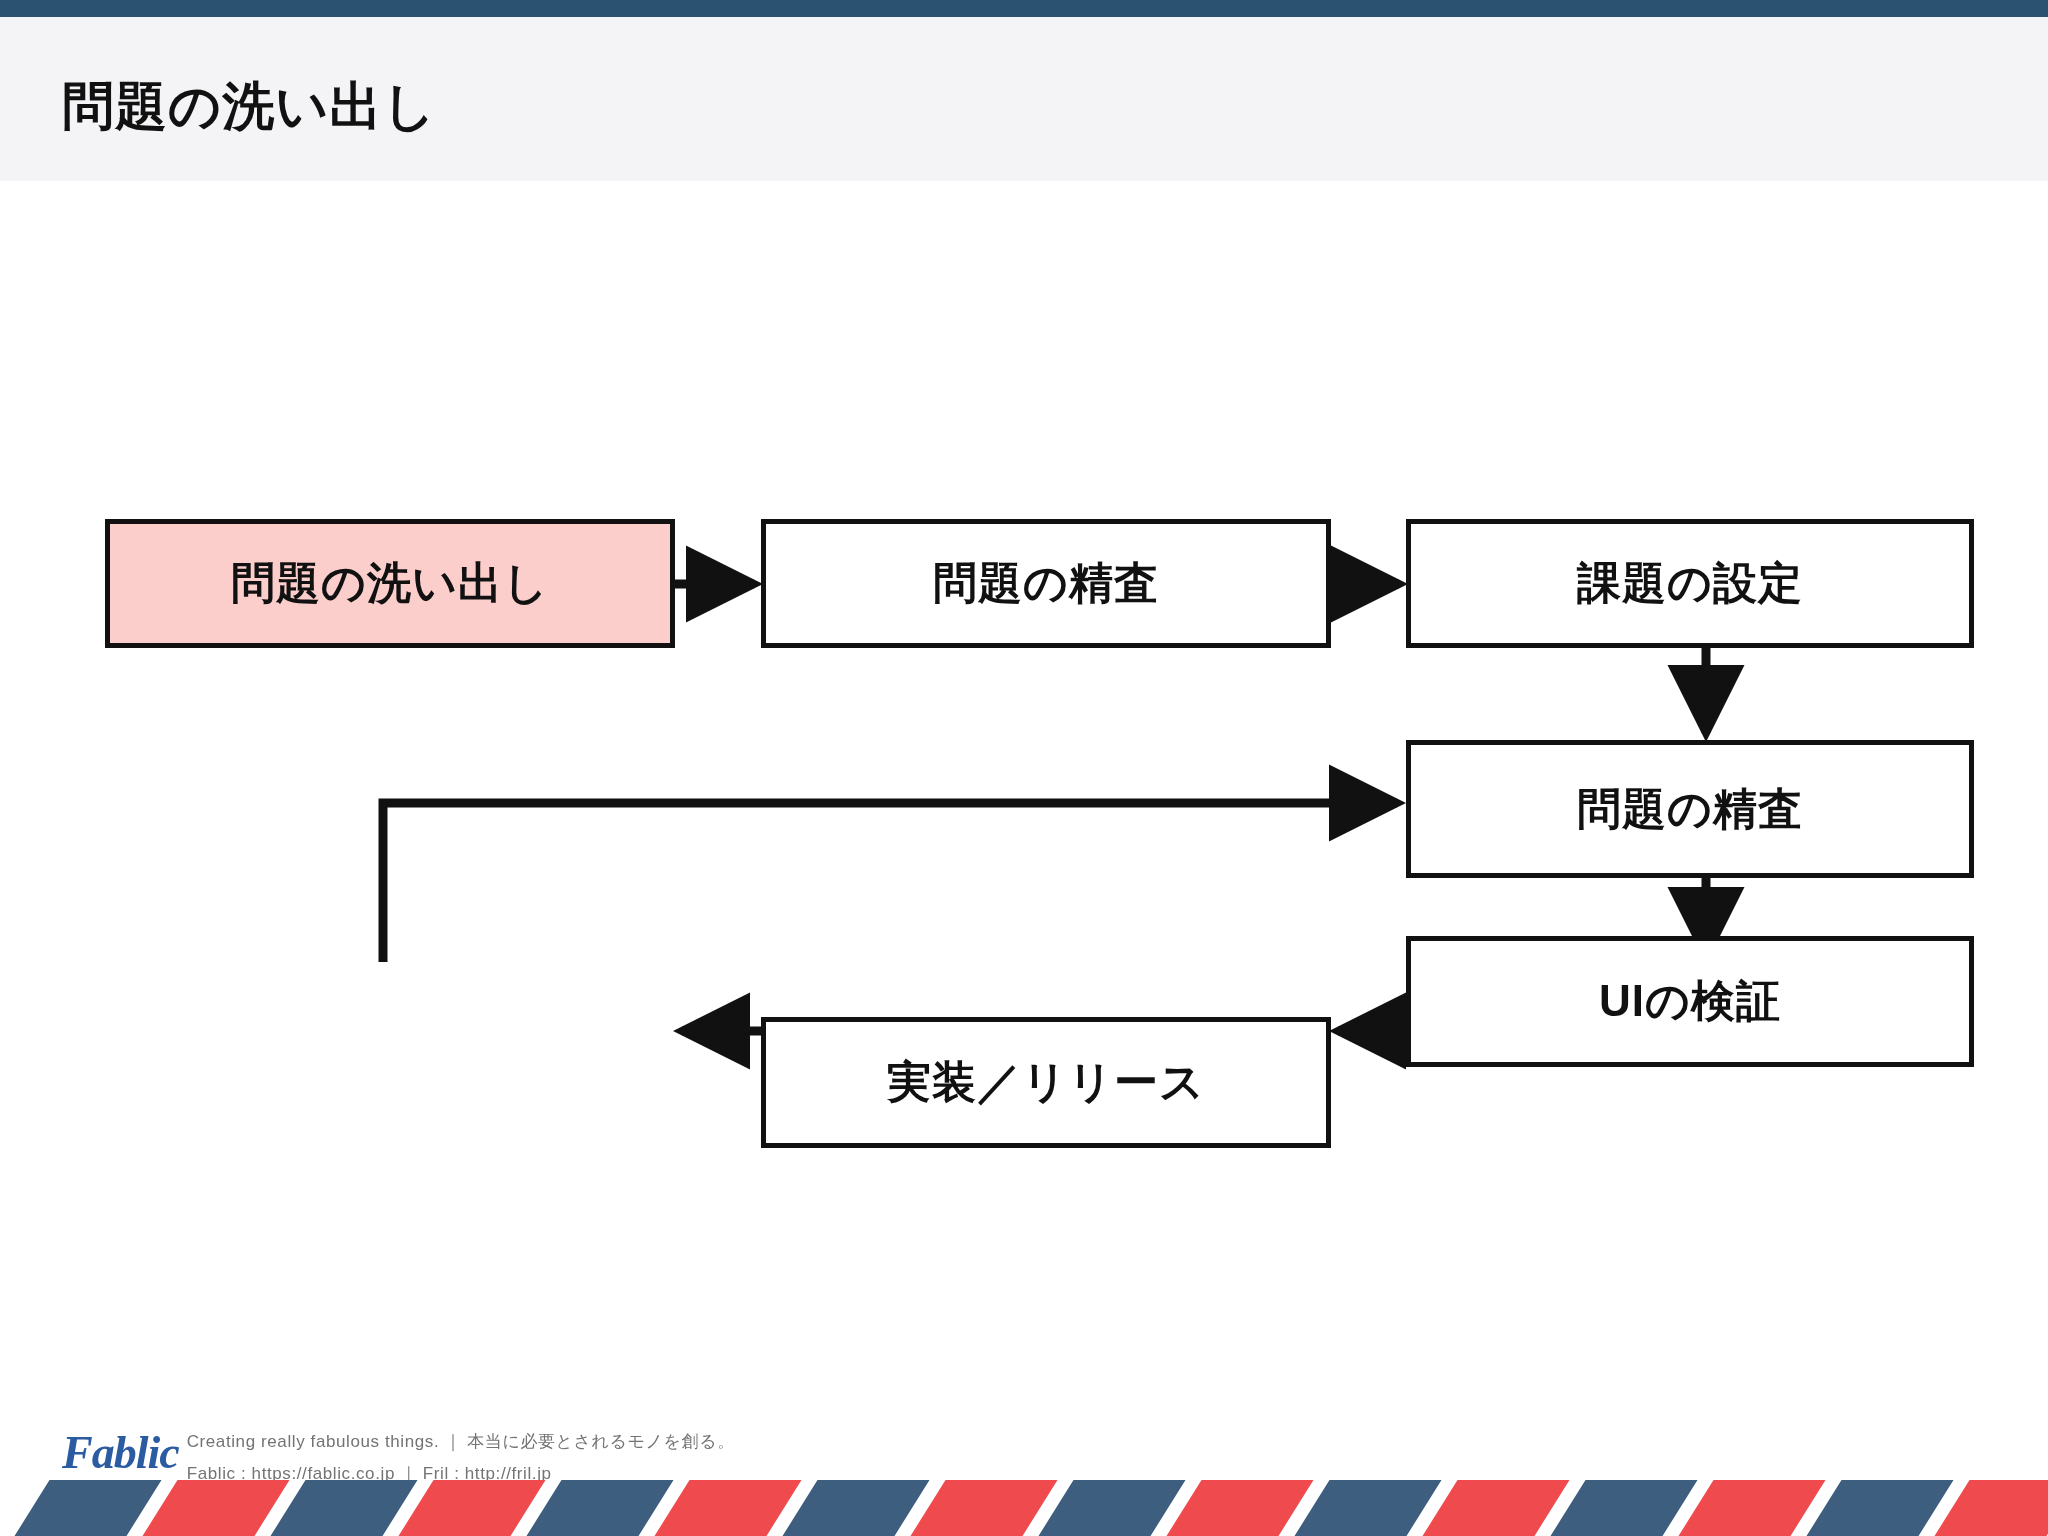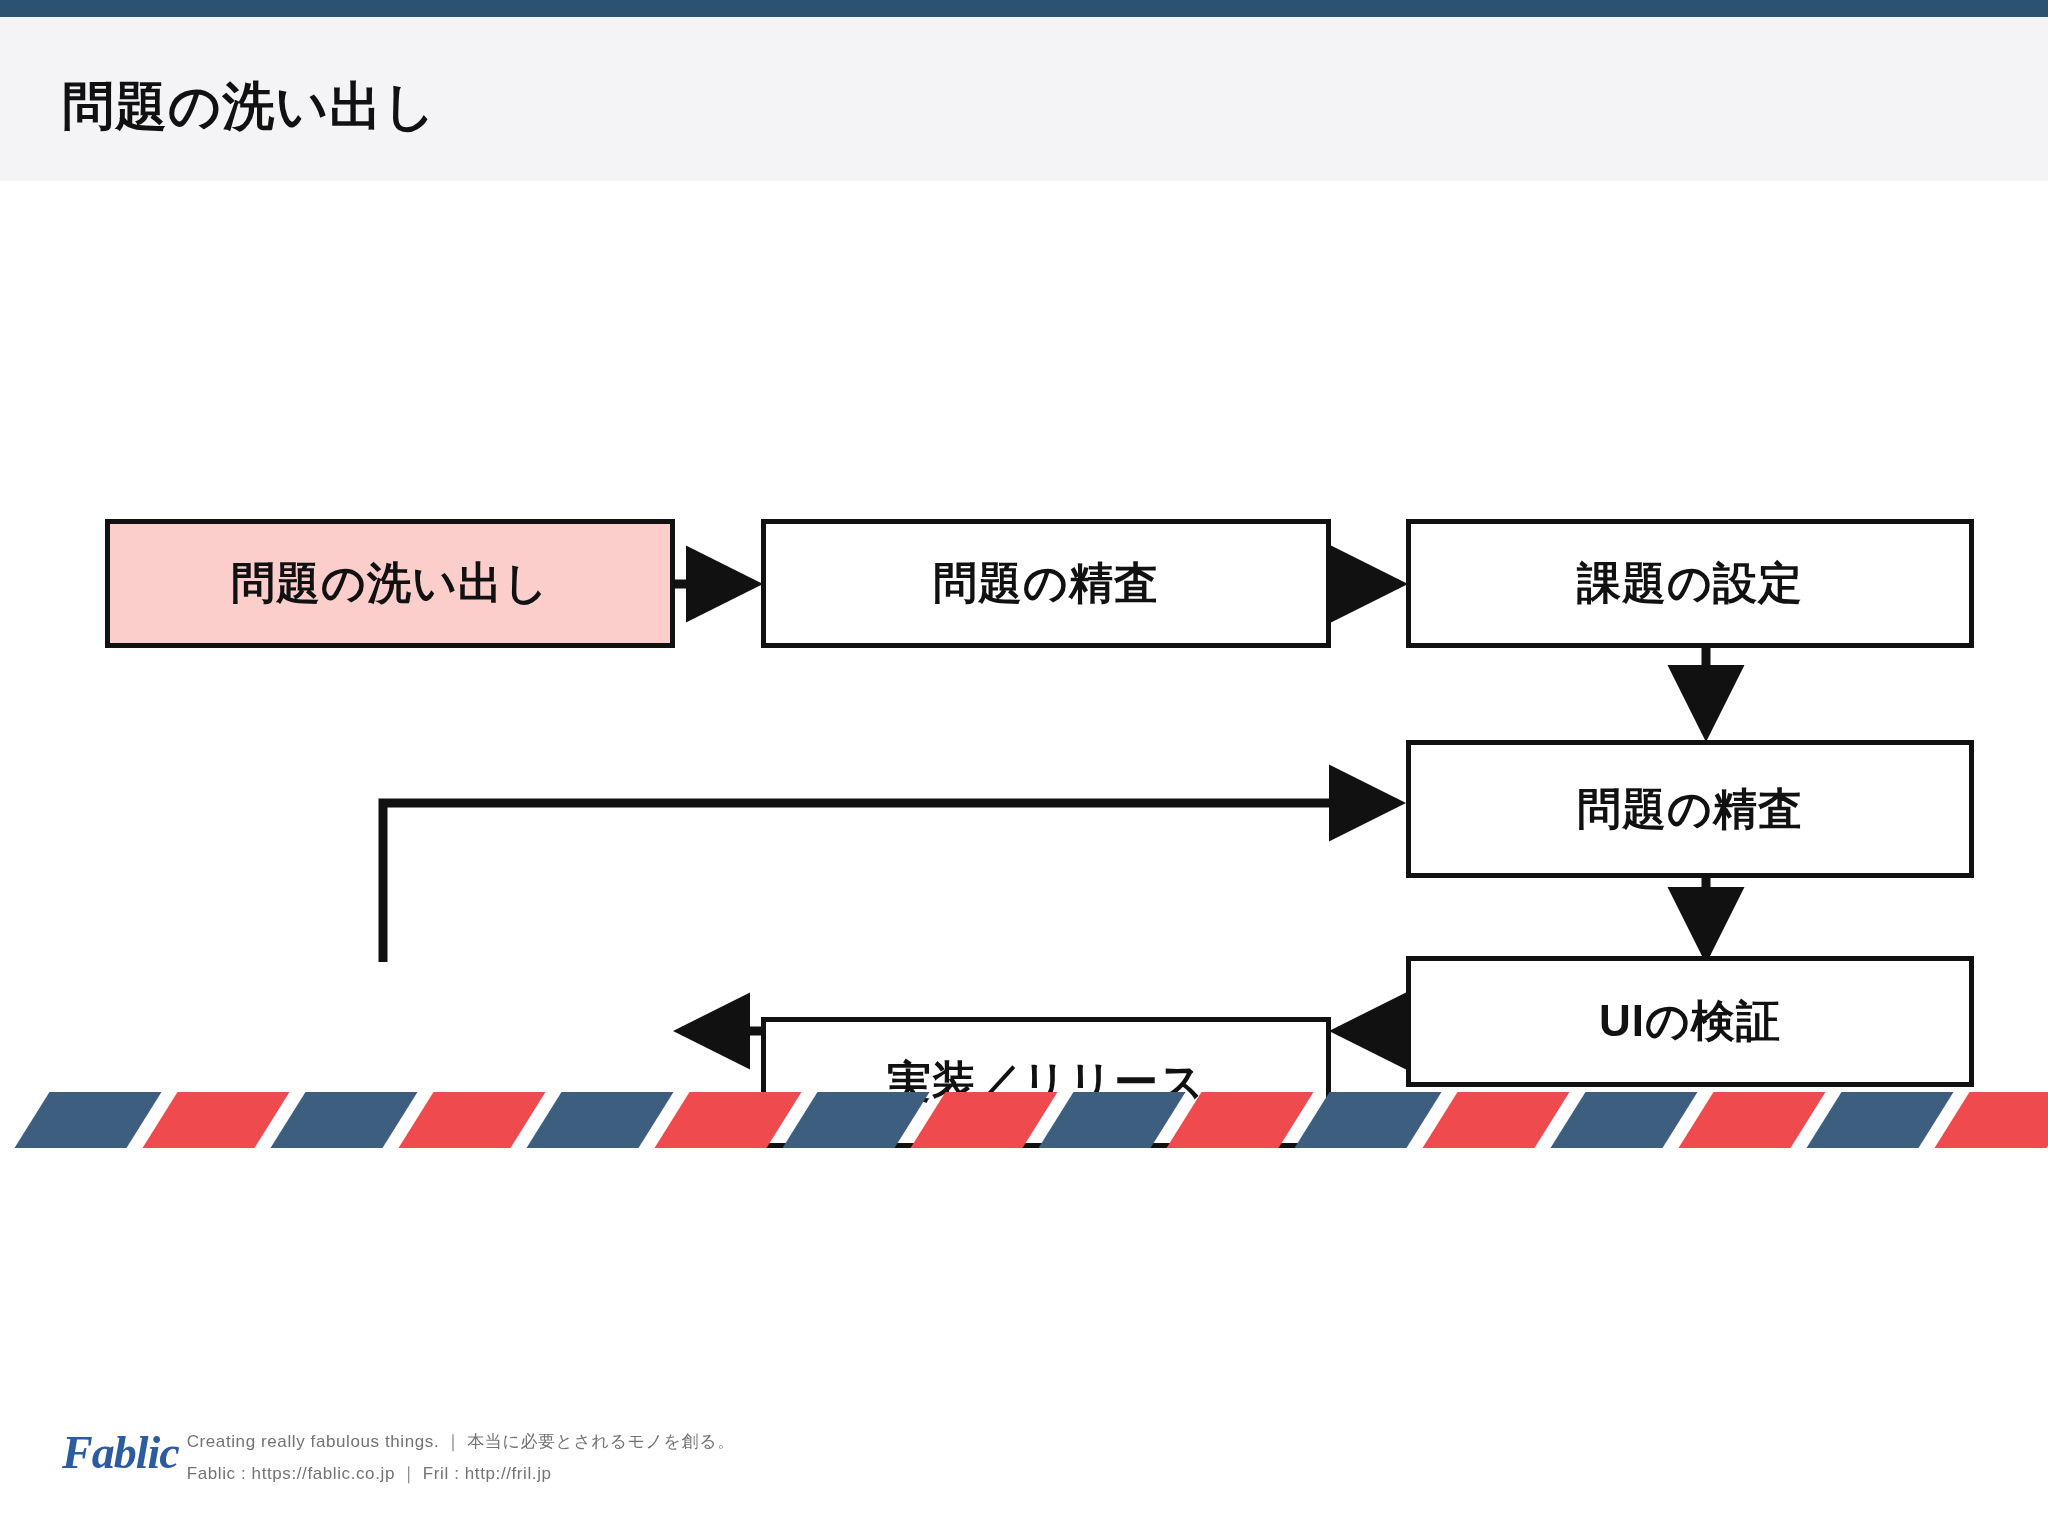--- a/index.html
+++ b/index.html
@@ -9,21 +9,21 @@
     width: 2048px;
     height: 1536px;
     overflow: hidden;
     background: #FFFFFF;
     font-family: "Liberation Sans", "DejaVu Sans", sans-serif;
   }
 
   #slide {
     position: relative;
     width: 2048px;
-    height: 1148px;
+    height: 1536px;
     background: #FFFFFF;
   }
 
   
   .top-bar {
     position: absolute;
     left: 0; top: 0;
     width: 2048px;
     height: 17px;
     background: #2B5271;
@@ -171,21 +171,21 @@
 
     <g>
       <path d="M 383,962 L 383,803 L 1397,803" fill="none" stroke="#111111" stroke-width="9" marker-end="url(#ah)"></path>
     </g>
   </svg>
 
   <div class="node highlight" style="left: 105px; top: 519px; width: 570px; height: 129px;">問題の洗い出し</div>
   <div class="node" style="left: 1406px; top: 519px; width: 568px; height: 129px;">課題の設定</div>
   <div class="node" style="left: 761px; top: 519px; width: 570px; height: 129px;">問題の精査</div>
   <div class="node" style="left: 1406px; top: 740px; width: 568px; height: 138px;">問題の精査</div>
-  <div class="node" style="left: 1406px; top: 956px; width: 568px; height: 131px;">UIの検証</div>
+  <div class="node" style="left: 1406px; top: 936px; width: 568px; height: 131px;">UIの検証</div>
   <div class="node" style="left: 761px; top: 1017px; width: 570px; height: 131px;">実装／リリース</div>
 
   <div class="footer">
     <div class="brand-logo">Fablic</div>
     <div class="footer-lines">
       <div class="footer-line">Creating really fabulous things. ｜ 本当に必要とされるモノを創る。</div>
       <div class="footer-line">Fablic : https://fablic.co.jp ｜ Fril : http://fril.jp</div>
     </div>
   </div>
 

